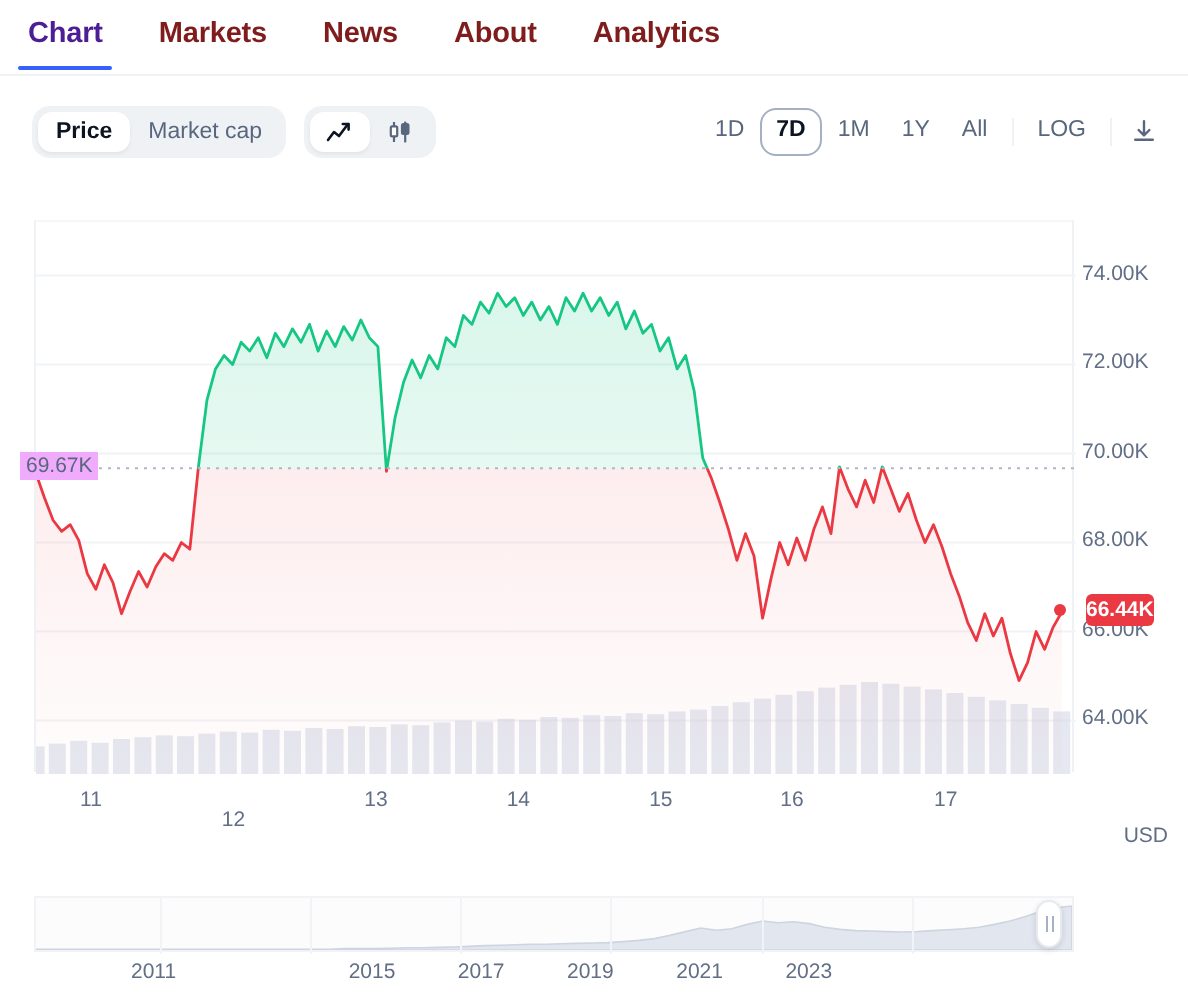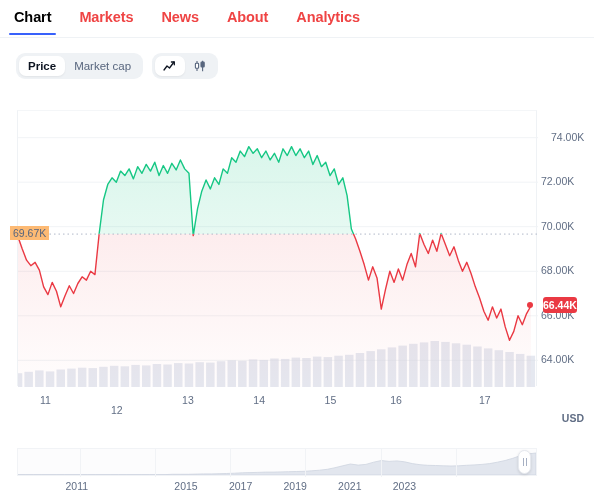--- a/index.html
+++ b/index.html
@@ -14,25 +14,25 @@
 
   
   .tabbar {
     position: absolute; left: 0; top: 0; width: 594px; height: 38px;
     display: flex; align-items: flex-start; gap: 0px;
     border-bottom: 1px solid #eff2f5;
   }
   .tab {
     position: relative;
     padding: 9px 14px 10px 14px;
-    font-size: 14.5px; font-weight: 600; color: #ef4444;
+    font-size: 14.5px; font-weight: 600; color: #7f1d1d;
     cursor: pointer; white-space: nowrap;
     letter-spacing: -0.1px;
   }
-  .tab.active { color: #000000; }
+  .tab.active { color: #4c1d95; }
   .tab.active::after {
     content: ""; position: absolute; left: 9px; right: 9px; bottom: 0px;
     height: 2px; background: #3861fb; border-radius: 2px;
   }
 
   
   .toolbar {
     position: absolute; left: 0; top: 38px; width: 594px; height: 56px;
   }
   .seg {
@@ -77,29 +77,29 @@
     border-left: 1px solid #eff2f5;
     border-right: 1px solid #eff2f5;
     border-top: 1px solid #f4f6f8;
   }
 
   .ylabels { position: absolute; left: 541px; top: 16px; width: 53px; height: 290px; }
   .ylab { position: absolute; left: 0; font-size: 10.5px; color: #616e85;
     white-space: nowrap; }
 
   .usd-label { position: absolute; right: 10px; top: 318px;
-    font-size: 10.5px; color: #616e85; font-weight: 700; }
+    font-size: 10.5px; color: #616e85; font-weight: 400; }
 
   .xlabels { position: absolute; left: 0; top: 300px; width: 594px; height: 20px; }
   .xlab { position: absolute; font-size: 10.5px; color: #616e85;
     transform: translateX(-50%); white-space: nowrap; }
 
   .ref-label {
     position: absolute; font-size: 10.5px; color: #58667e;
-    background: #fdba74; padding: 1px 3px; white-space: nowrap;
+    background: #f0abfc; padding: 1px 3px; white-space: nowrap;
   }
 
   .price-badge {
     position: absolute; background: #ea3943; color: #fff;
     font-size: 10.5px; font-weight: 600; border-radius: 3px;
     padding: 2px 0; white-space: nowrap; line-height: 1.15;
   }
   .price-dot {
     position: absolute; width: 6px; height: 6px; border-radius: 50%;
     background: #ea3943;
@@ -164,20 +164,36 @@
       <div class="seg-btn seg-icon">
         <svg width="14" height="12" viewBox="0 0 14 12">
           <line x1="4" y1="1" x2="4" y2="11" stroke="#58667e" stroke-width="1.1"></line>
           <rect x="2.4" y="3.2" width="3.2" height="5" rx="0.7" fill="#fff" stroke="#58667e" stroke-width="1.1"></rect>
           <line x1="9.6" y1="0.8" x2="9.6" y2="11.2" stroke="#58667e" stroke-width="1.1"></line>
           <rect x="8" y="2" width="3.2" height="5" rx="0.7" fill="#58667e" stroke="#58667e" stroke-width="1.1"></rect>
         </svg>
       </div>
     </div>
 
+    <div class="rangegroup" id="rangegroup">
+        <div class="rng">1D</div>
+        <div class="rng active">7D</div>
+        <div class="rng">1M</div>
+        <div class="rng">1Y</div>
+        <div class="rng">All</div>
+        <div class="rng-sep"></div>
+        <div class="rng">LOG</div>
+        <div class="rng-sep"></div>
+        <div class="dl-btn">
+          <svg width="14" height="14" viewBox="0 0 14 14">
+            <path d="M7 1.6 V8.4 M4.3 6 L7 8.7 L9.7 6" fill="none" stroke="#58667e" stroke-width="1.2" stroke-linecap="round" stroke-linejoin="round"></path>
+            <path d="M2.6 10.9 H11.4" fill="none" stroke="#58667e" stroke-width="1.2" stroke-linecap="round"></path>
+          </svg>
+        </div>
+      </div>
   </div>
 
   <div class="chartpanel">
 
     <div class="plotbox" id="plotbox">
       <svg width="520" height="276" viewBox="0 0 520 276" style="position:absolute;left:0;top:0;">
         <defs>
           <linearGradient id="gradUp" x1="0" y1="0" x2="0" y2="1">
             <stop offset="0%" stop-color="#16c784" stop-opacity="0.16"></stop>
             <stop offset="100%" stop-color="#16c784" stop-opacity="0.01"></stop>
@@ -257,38 +273,38 @@
         <path id="lineUp" fill="none" stroke="#16c784" stroke-width="1.4" stroke-linejoin="round" stroke-linecap="round" clip-path="url(#clipUp)" d="M0.00,125.76 L4.27,138.00 L8.55,149.13 L12.82,154.69 L17.10,151.35 L21.37,159.15 L25.64,175.84 L29.92,183.63 L34.19,171.39 L38.47,180.29 L42.74,195.87 L47.01,184.74 L51.29,174.73 L55.56,182.52 L59.84,172.50 L64.11,165.82 L68.38,169.16 L72.66,160.26 L76.93,163.60 L81.21,122.42 L85.48,89.03 L89.75,73.45 L94.03,66.77 L98.30,71.23 L102.58,60.10 L106.85,64.55 L111.12,57.87 L115.40,67.89 L119.67,55.65 L123.95,62.32 L128.22,53.42 L132.49,60.10 L136.77,51.19 L141.04,64.55 L145.32,54.53 L149.59,62.32 L153.86,52.31 L158.14,58.98 L162.41,48.97 L166.68,57.87 L170.96,62.32 L175.23,124.65 L179.51,97.94 L183.78,80.13 L188.05,69.00 L192.33,77.90 L196.60,66.77 L200.88,73.45 L205.15,57.87 L209.42,62.32 L213.70,46.74 L217.97,51.19 L222.25,40.06 L226.52,45.63 L230.79,35.61 L235.07,42.29 L239.34,37.84 L243.62,46.74 L247.89,40.06 L252.16,48.97 L256.44,42.29 L260.71,51.19 L264.99,37.84 L269.26,44.52 L273.53,35.61 L277.81,44.52 L282.08,37.84 L286.36,46.74 L290.63,40.06 L294.90,53.42 L299.18,44.52 L303.45,55.65 L307.73,51.19 L312.00,64.55 L316.27,57.87 L320.55,73.45 L324.82,66.77 L329.10,84.58 L333.37,117.97 L337.64,127.98 L341.92,140.23 L346.19,153.58 L350.47,169.16 L354.74,155.81 L359.01,166.94 L363.29,198.10 L367.56,178.06 L371.84,160.26 L376.11,171.39 L380.38,158.03 L384.66,169.16 L388.93,153.58 L393.21,142.45 L397.48,155.81 L401.75,122.42 L406.03,133.55 L410.30,142.45 L414.58,129.10 L418.85,140.23 L423.12,122.42 L427.40,133.55 L431.67,144.68 L435.95,135.77 L440.22,149.13 L444.49,160.26 L448.77,151.35 L453.04,162.48 L457.32,175.84 L461.59,186.97 L465.86,200.32 L470.14,209.23 L474.41,195.87 L478.68,207.00 L482.96,198.10 L487.23,215.90 L491.51,229.26 L495.78,220.35 L500.05,204.77 L504.33,213.68 L508.60,202.55 L512.88,194.98"></path>
         <path id="lineDown" fill="none" stroke="#ea3943" stroke-width="1.4" stroke-linejoin="round" stroke-linecap="round" clip-path="url(#clipDown)" d="M0.00,125.76 L4.27,138.00 L8.55,149.13 L12.82,154.69 L17.10,151.35 L21.37,159.15 L25.64,175.84 L29.92,183.63 L34.19,171.39 L38.47,180.29 L42.74,195.87 L47.01,184.74 L51.29,174.73 L55.56,182.52 L59.84,172.50 L64.11,165.82 L68.38,169.16 L72.66,160.26 L76.93,163.60 L81.21,122.42 L85.48,89.03 L89.75,73.45 L94.03,66.77 L98.30,71.23 L102.58,60.10 L106.85,64.55 L111.12,57.87 L115.40,67.89 L119.67,55.65 L123.95,62.32 L128.22,53.42 L132.49,60.10 L136.77,51.19 L141.04,64.55 L145.32,54.53 L149.59,62.32 L153.86,52.31 L158.14,58.98 L162.41,48.97 L166.68,57.87 L170.96,62.32 L175.23,124.65 L179.51,97.94 L183.78,80.13 L188.05,69.00 L192.33,77.90 L196.60,66.77 L200.88,73.45 L205.15,57.87 L209.42,62.32 L213.70,46.74 L217.97,51.19 L222.25,40.06 L226.52,45.63 L230.79,35.61 L235.07,42.29 L239.34,37.84 L243.62,46.74 L247.89,40.06 L252.16,48.97 L256.44,42.29 L260.71,51.19 L264.99,37.84 L269.26,44.52 L273.53,35.61 L277.81,44.52 L282.08,37.84 L286.36,46.74 L290.63,40.06 L294.90,53.42 L299.18,44.52 L303.45,55.65 L307.73,51.19 L312.00,64.55 L316.27,57.87 L320.55,73.45 L324.82,66.77 L329.10,84.58 L333.37,117.97 L337.64,127.98 L341.92,140.23 L346.19,153.58 L350.47,169.16 L354.74,155.81 L359.01,166.94 L363.29,198.10 L367.56,178.06 L371.84,160.26 L376.11,171.39 L380.38,158.03 L384.66,169.16 L388.93,153.58 L393.21,142.45 L397.48,155.81 L401.75,122.42 L406.03,133.55 L410.30,142.45 L414.58,129.10 L418.85,140.23 L423.12,122.42 L427.40,133.55 L431.67,144.68 L435.95,135.77 L440.22,149.13 L444.49,160.26 L448.77,151.35 L453.04,162.48 L457.32,175.84 L461.59,186.97 L465.86,200.32 L470.14,209.23 L474.41,195.87 L478.68,207.00 L482.96,198.10 L487.23,215.90 L491.51,229.26 L495.78,220.35 L500.05,204.77 L504.33,213.68 L508.60,202.55 L512.88,194.98"></path>
         <line id="refline" stroke="#b0b8c8" stroke-width="1" stroke-dasharray="1.5 3" x1="0" x2="520" y1="123.09" y2="123.09"></line>
       </svg>
     </div>
 
 
     <div class="ref-label" id="reflabel" style="left: 10px; top: 132.087px;">69.67K</div>
 
     <div class="ylabels" id="ylabels">
-        <div class="ylab" style="top: 20.7097px; margin-left: 10px;">74.00K</div>
+        <div class="ylab" style="top: 20.7097px;">74.00K</div>
         <div class="ylab" style="top: 65.2258px;">72.00K</div>
         <div class="ylab" style="top: 109.742px;">70.00K</div>
         <div class="ylab" style="top: 154.258px;">68.00K</div>
         <div class="ylab" style="top: 198.774px;">66.00K</div>
         <div class="ylab" style="top: 243.29px;">64.00K</div>
       </div>
     <div class="price-dot" id="pricedot" style="left: 526.877px; top: 207.981px;"></div>
     <div class="price-badge" id="pricebadge" style="left: 543px; top: 202.981px;">66.44K</div>
 
     <div class="xlabels" id="xlabels">
         <div class="xlab" style="left: 45.4932px;">11</div>
         <div class="xlab" style="left: 116.726px; margin-top: 10px;">12</div>
         <div class="xlab" style="left: 187.959px;">13</div>
         <div class="xlab" style="left: 259.192px;">14</div>
         <div class="xlab" style="left: 330.425px;">15</div>
         <div class="xlab" style="left: 396px;">16</div>
-        <div class="xlab" style="left: 472.89px; margin-left: 12px;">17</div>
+        <div class="xlab" style="left: 472.89px;">17</div>
       </div>
     <div class="usd-label">USD</div>
   </div>
 
   <div class="navigator">
     <div class="nav-track" id="navtrack">
       <svg width="518" height="26" viewBox="0 0 518 26" style="position:absolute;left:0;top:0;">
         <path id="navarea" fill="#e2e6ee" stroke="#ced4e0" stroke-width="0.8" d="M0,26 L0.0,25.6 L7.7,25.6 L15.5,25.6 L23.2,25.6 L30.9,25.6 L38.7,25.6 L46.4,25.6 L54.1,25.6 L61.9,25.6 L69.6,25.6 L77.3,25.6 L85.0,25.6 L92.8,25.6 L100.5,25.6 L108.2,25.6 L116.0,25.6 L123.7,25.6 L131.4,25.6 L139.2,25.6 L146.9,25.6 L154.6,25.3 L162.4,25.3 L170.1,25.3 L177.8,25.1 L185.6,24.9 L193.3,24.9 L201.0,24.7 L208.7,24.5 L216.5,24.2 L224.2,23.8 L231.9,23.6 L239.7,23.4 L247.4,23.1 L255.1,23.1 L262.9,22.9 L270.6,22.7 L278.3,22.5 L286.1,22.3 L293.8,21.8 L301.5,21.2 L309.3,20.3 L317.0,18.7 L324.7,16.8 L332.4,15.0 L340.2,16.1 L347.9,15.4 L355.6,13.2 L363.4,11.5 L371.1,12.4 L378.8,11.9 L386.6,12.8 L394.3,14.6 L402.0,15.7 L409.8,16.3 L417.5,16.5 L425.2,16.8 L433.0,17.0 L440.7,16.8 L448.4,16.3 L456.1,15.9 L463.9,15.4 L471.6,14.6 L479.3,13.2 L487.1,11.5 L494.8,9.3 L502.5,6.6 L510.3,4.9 L518.0,4.0 L518,26 Z"></path>
       </svg>
       <div id="navvlines">

